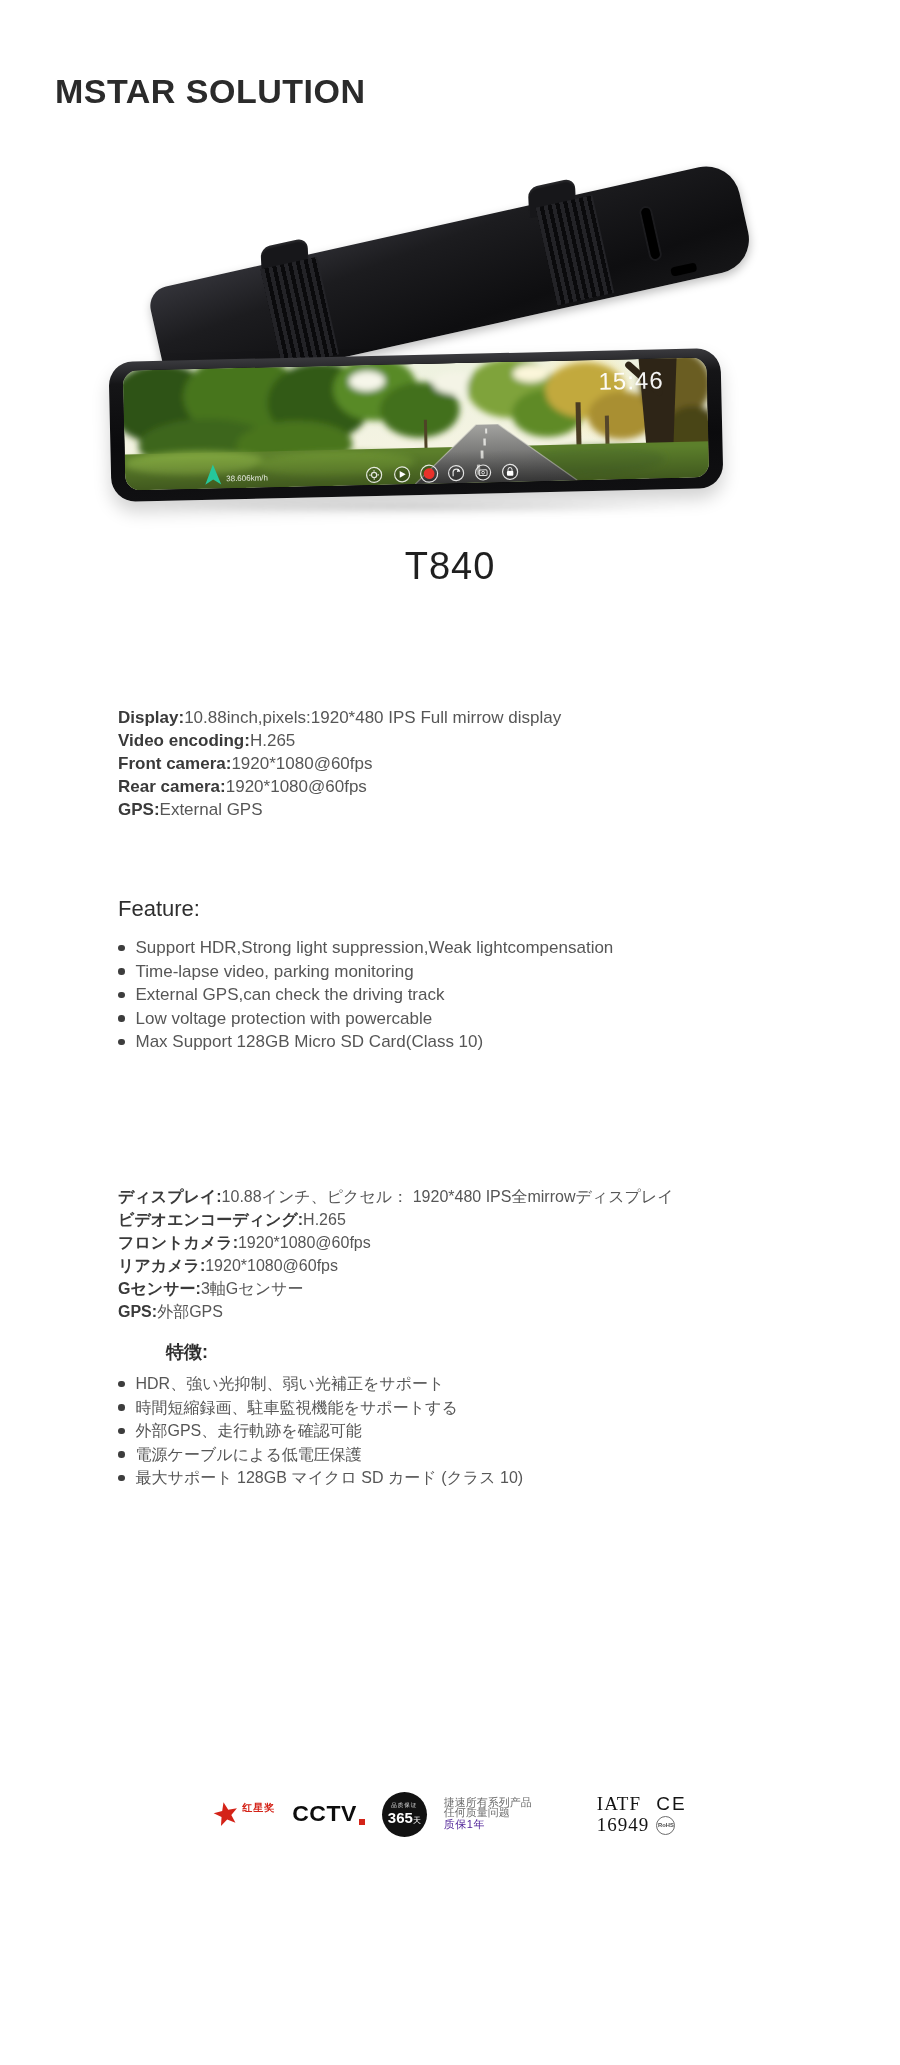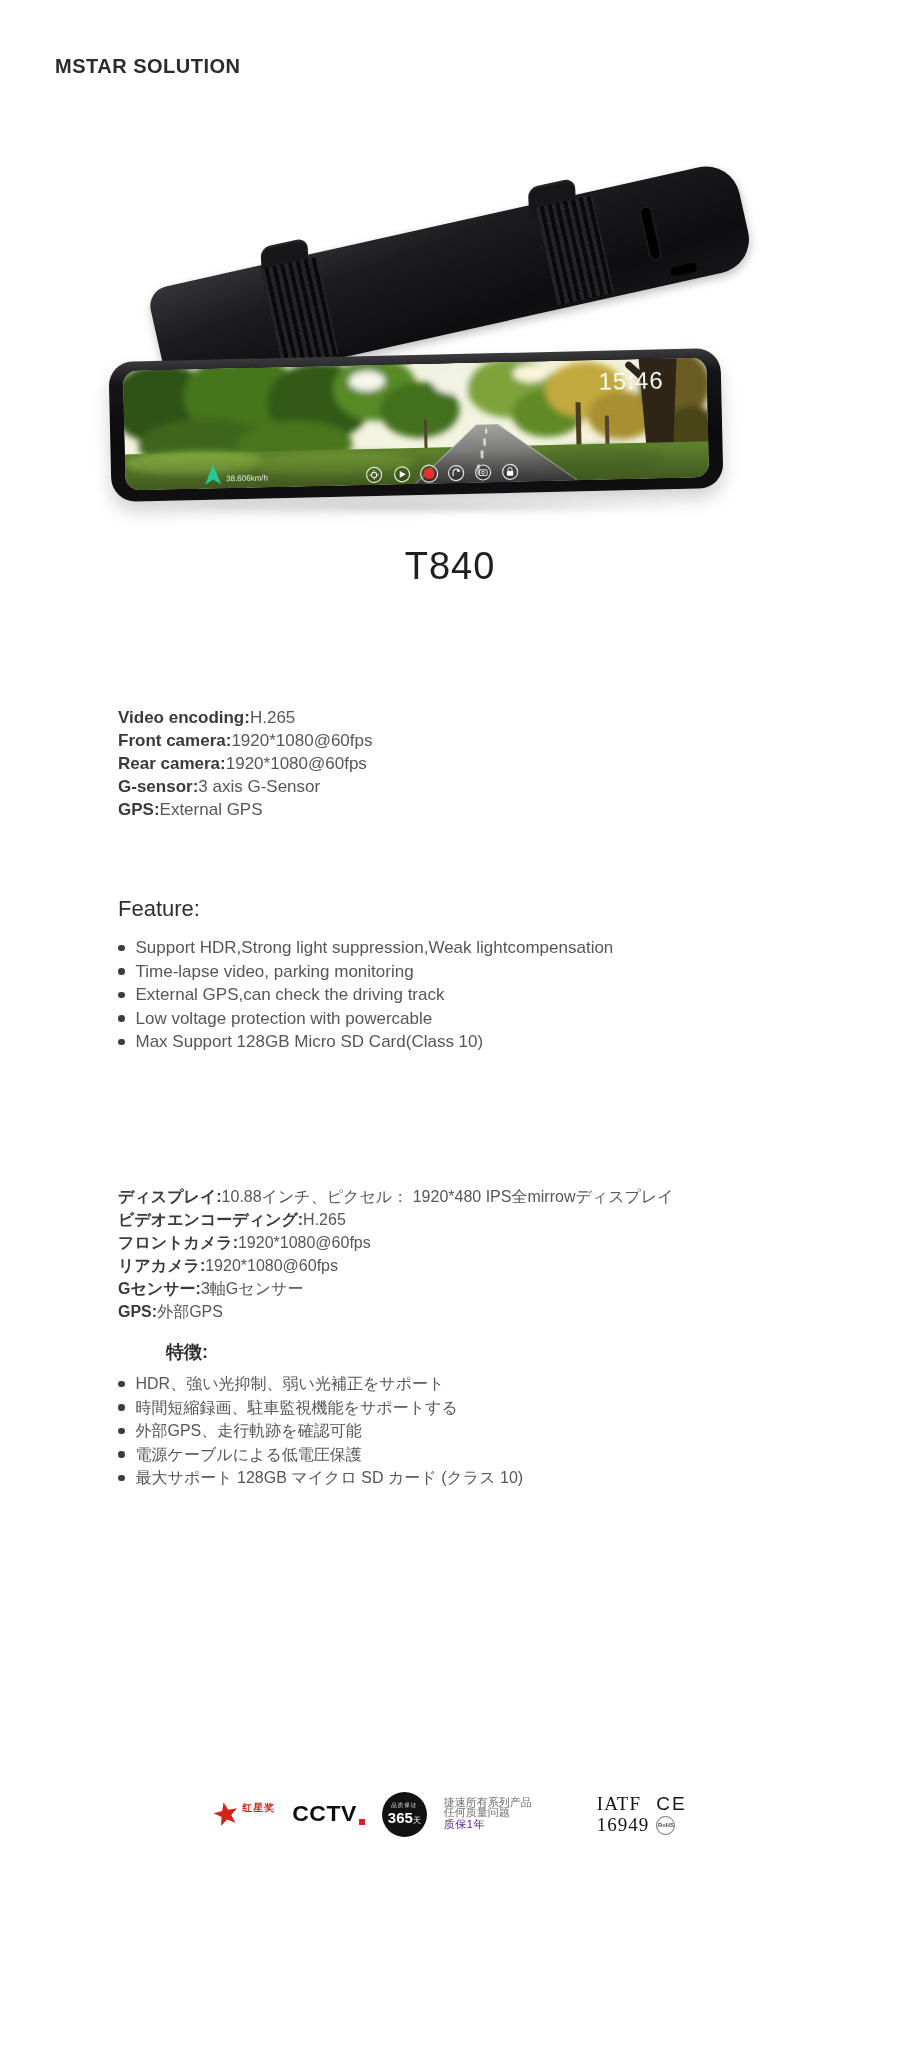--- a/index.html
+++ b/index.html
@@ -1,21 +1,21 @@
 <!DOCTYPE html>
 <html><head>
 <meta charset="utf-8">
 <style>
   * { margin:0; padding:0; box-sizing:border-box; }
   html,body { background:#ffffff; }
   body { font-family:"Liberation Sans","DejaVu Sans",sans-serif; }
   .page { position:relative; width:900px; height:2065px; background:#fff; overflow:hidden; margin:0 auto; }
 
   
-  .brand { position:absolute; left:55px; top:55px; font-size:20px; font-weight:800;
+  .brand { position:absolute; left:55px; top:72px; font-size:34px; font-weight:800;
            letter-spacing:.5px; color:#2b2b2b; }
 
   
   .product { position:absolute; left:110px; top:145px; width:660px; height:370px; }
 
   .mirror-back { position:absolute; left:41px; top:79px; width:600px; height:108px;
     border-radius:20px 34px 34px 20px;
     background:linear-gradient(172deg,#34343a 0%,#1c1c1f 30%,#0e0e10 75%,#161618 100%);
     transform:rotate(-12.6deg); box-shadow:0 4px 10px rgba(0,0,0,.25); }
   .mirror-back .clip { position:absolute; top:-17px; width:48px; height:30px; background:#17171a;
@@ -221,24 +221,24 @@
           </g>
         </svg>
       </div>
     </div>
     <div class="mirror-shadow"></div>
   </div>
 
   <div class="model">T840</div>
 
   <div class="spec-block specs-en">
+    <div class="spec-line"><b>Display:</b><span>10.88inch,pixels:1920*480 IPS Full mirrow display</span></div>
     <div class="spec-line"><b>Video encoding:</b><span>H.265</span></div>
     <div class="spec-line"><b>Front camera:</b><span>1920*1080@60fps</span></div>
     <div class="spec-line"><b>Rear camera:</b><span>1920*1080@60fps</span></div>
-    <div class="spec-line"><b>G-sensor:</b><span>3 axis G-Sensor</span></div>
     <div class="spec-line"><b>GPS:</b><span>External GPS</span></div>
   </div>
 
   <div class="feature-heading en">Feature:</div>
   <ul class="bullets en">
     <li>
         <span class="dot"></span>
         <span>Support HDR,Strong light suppression,Weak lightcompensation</span>
       </li>
     <li>

